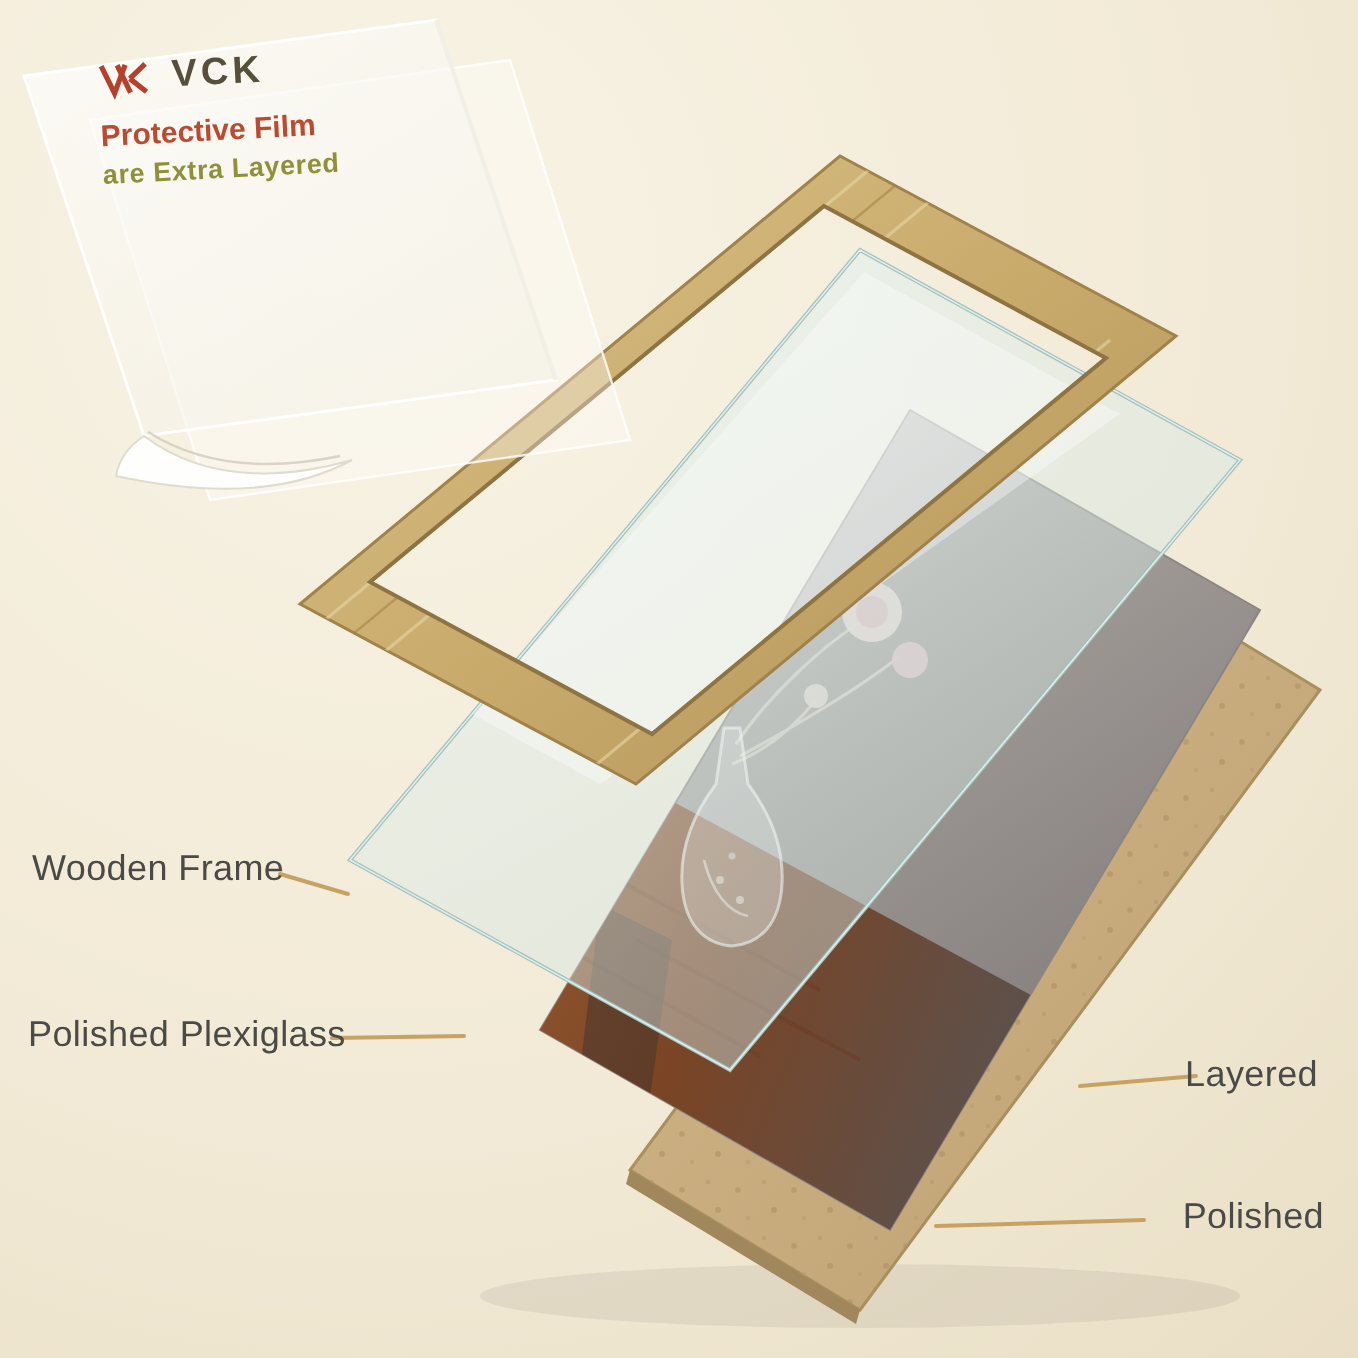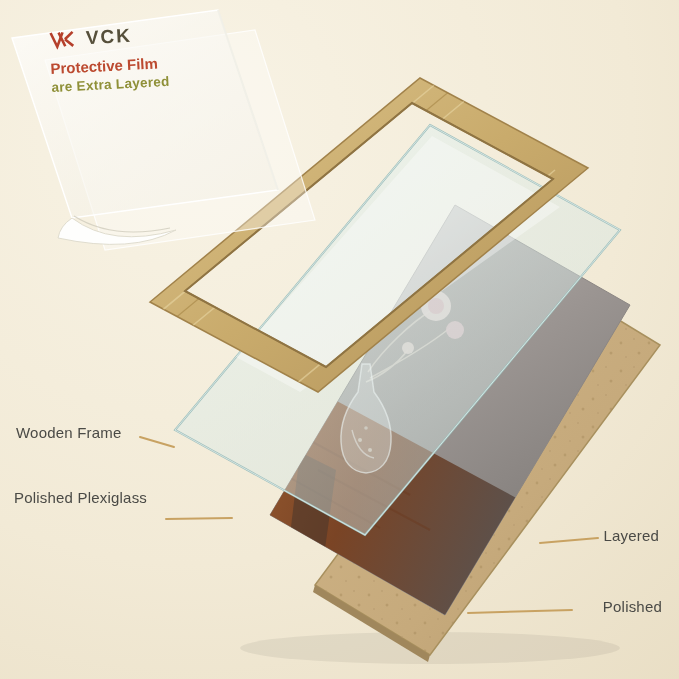--- a/index.html
+++ b/index.html
@@ -3,21 +3,21 @@
 <meta charset="utf-8">
 <style>
   html,body{margin:0;padding:0;background:#ffffff;}
   .stage{
     position:relative;width:679px;height:679px;overflow:hidden;
     background:radial-gradient(130% 130% at 28% 18%, #f8f3e5 0%, #f2ead6 50%, #e5d9bd 100%);
     font-family:"Liberation Sans", sans-serif;
   }
   svg.art{position:absolute;left:0;top:0;}
   .label{
-    position:absolute;font-size:15px;color:#4a4a46;letter-spacing:.2px;white-space:nowrap;
+    position:absolute;font-size:18px;color:#4a4a46;letter-spacing:.2px;white-space:nowrap;
   }
   .film-block{position:absolute;left:50px;top:26px;transform:rotate(-3deg);}
   .brand-row{display:flex;align-items:center;gap:7px;}
   .brand-name{font-size:19px;font-weight:bold;color:#56503b;letter-spacing:2px;}
   .tagline1{margin-top:9px;font-size:15px;font-weight:bold;color:#bc4a30;}
   .tagline2{margin-top:3px;font-size:13.5px;font-weight:bold;color:#8f9038;letter-spacing:.3px;}
 </style>
 </head>
 <body>
 
@@ -140,17 +140,17 @@
           <path d="M10,3 L16,17 M16,10 L24,3 M16,10 L24,17" fill="none" stroke="#b5402c" stroke-width="2.6"></path>
         </svg>
       </span>
       <span class="brand-name">VCK</span>
     </div>
     <div class="tagline1">Protective Film</div>
     <div class="tagline2">are Extra Layered</div>
   </div>
 
   <div class="label" style="left:16px;top:424px">Wooden Frame</div>
-  <div class="label" style="left:14px;top:489px">Polished Plexiglass</div>
+  <div class="label" style="left:14px;top:507px">Polished Plexiglass</div>
   <div class="label" style="right:20px;top:527px">Layered</div>
   <div class="label" style="right:17px;top:598px">Polished</div>
 
 </div>
 
 </body></html>

